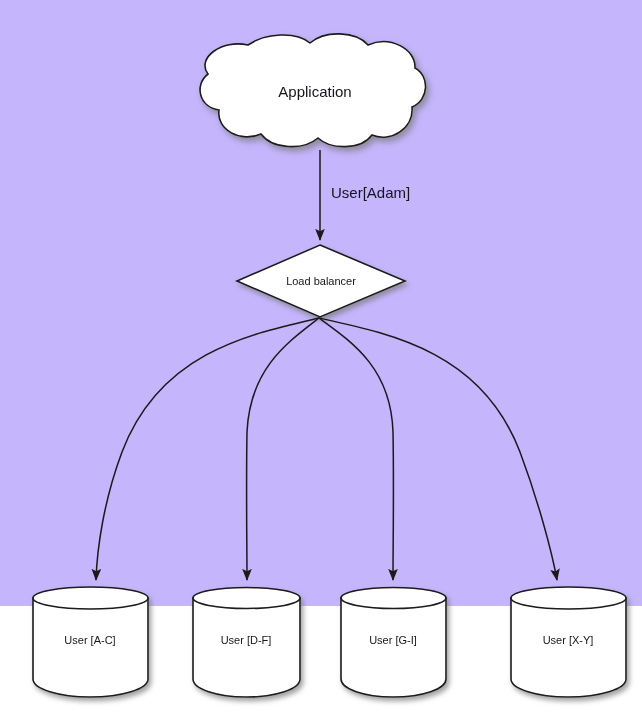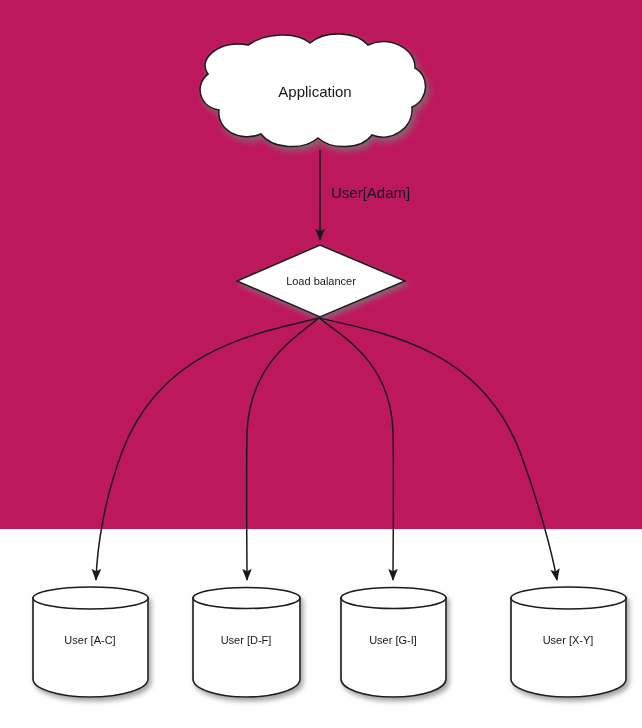--- a/index.html
+++ b/index.html
@@ -9,22 +9,22 @@
   }
   body {
     width: 642px;
     height: 728px;
     font-family: "Liberation Sans", sans-serif;
     overflow: hidden;
   }
   #diagram-canvas {
     position: relative;
     width: 642px;
-    height: 529px;
-    background: #be185d;
+    height: 606px;
+    background: #c4b5fd;
   }
   #diagram-svg {
     position: absolute;
     top: 0;
     left: 0;
     width: 642px;
     height: 728px;
     display: block;
   }
   .node-label {

